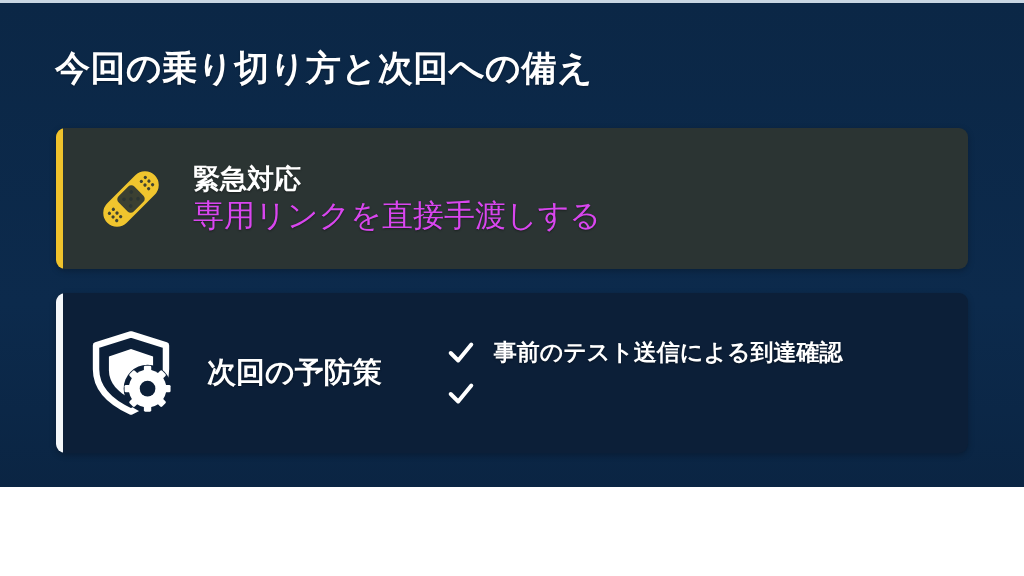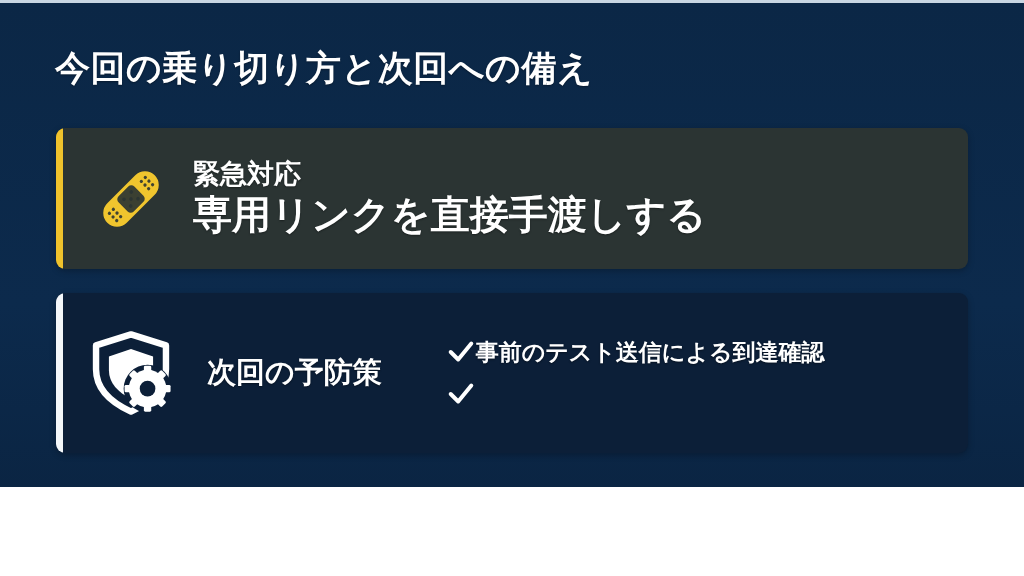--- a/index.html
+++ b/index.html
@@ -117,23 +117,23 @@
     margin-left: -6px;
   }
   .emergency-label {
     font-size: 27px;
     font-weight: 700;
     color: #ffffff;
     line-height: 1.12;
     text-shadow: 0 1px 2px rgba(0,0,0,0.4);
   }
   .emergency-action {
-    font-size: 39px;
-    font-weight: 700;
-    color: #ffffff;
+    font-size: 31px;
+    font-weight: 400;
+    color: #d946ef;
     line-height: 1.15;
     text-shadow: 0 1px 2px rgba(0,0,0,0.4);
   }
 
   
   .prevention-heading {
     font-size: 29px;
     font-weight: 700;
     color: #ffffff;
     white-space: nowrap;
@@ -141,21 +141,22 @@
     text-shadow: 0 1px 2px rgba(0,0,0,0.4);
   }
   .checklist {
     margin-left: 64px;
     display: flex;
     flex-direction: column;
     gap: 11px;
   }
   .check-row {
     display: flex;
-    align-items: flex-start;
+    align-items: flex-end;
+    gap: 18px;
   }
   .check-icon {
     flex: 0 0 auto;
     width: 30px;
     height: 30px;
     display: block;
   }
   .check-text {
     font-size: 23px;
     font-weight: 700;

